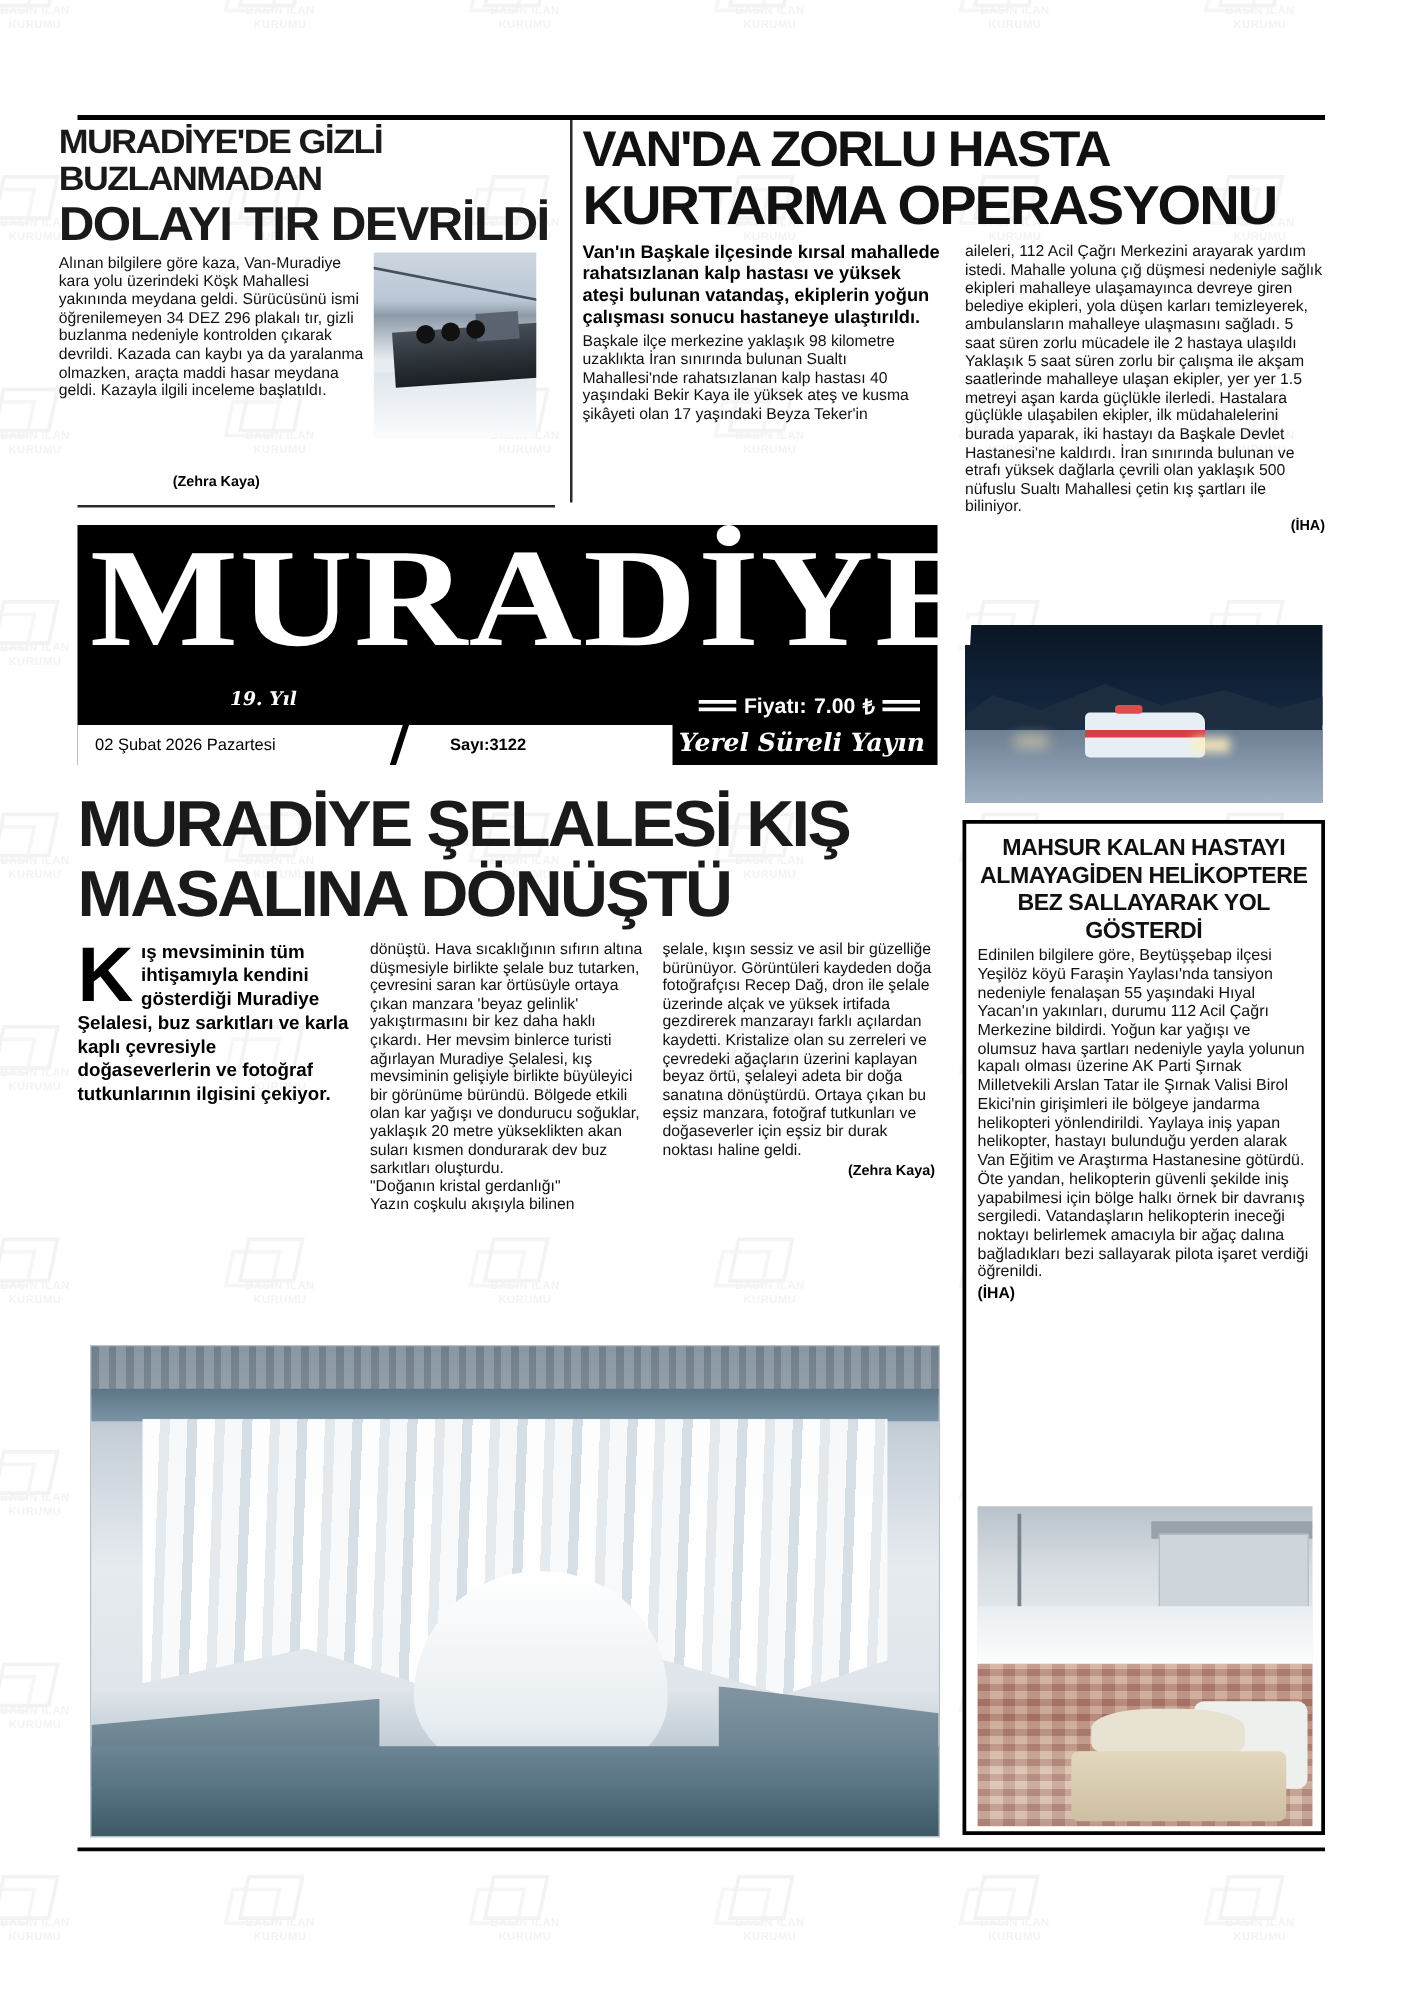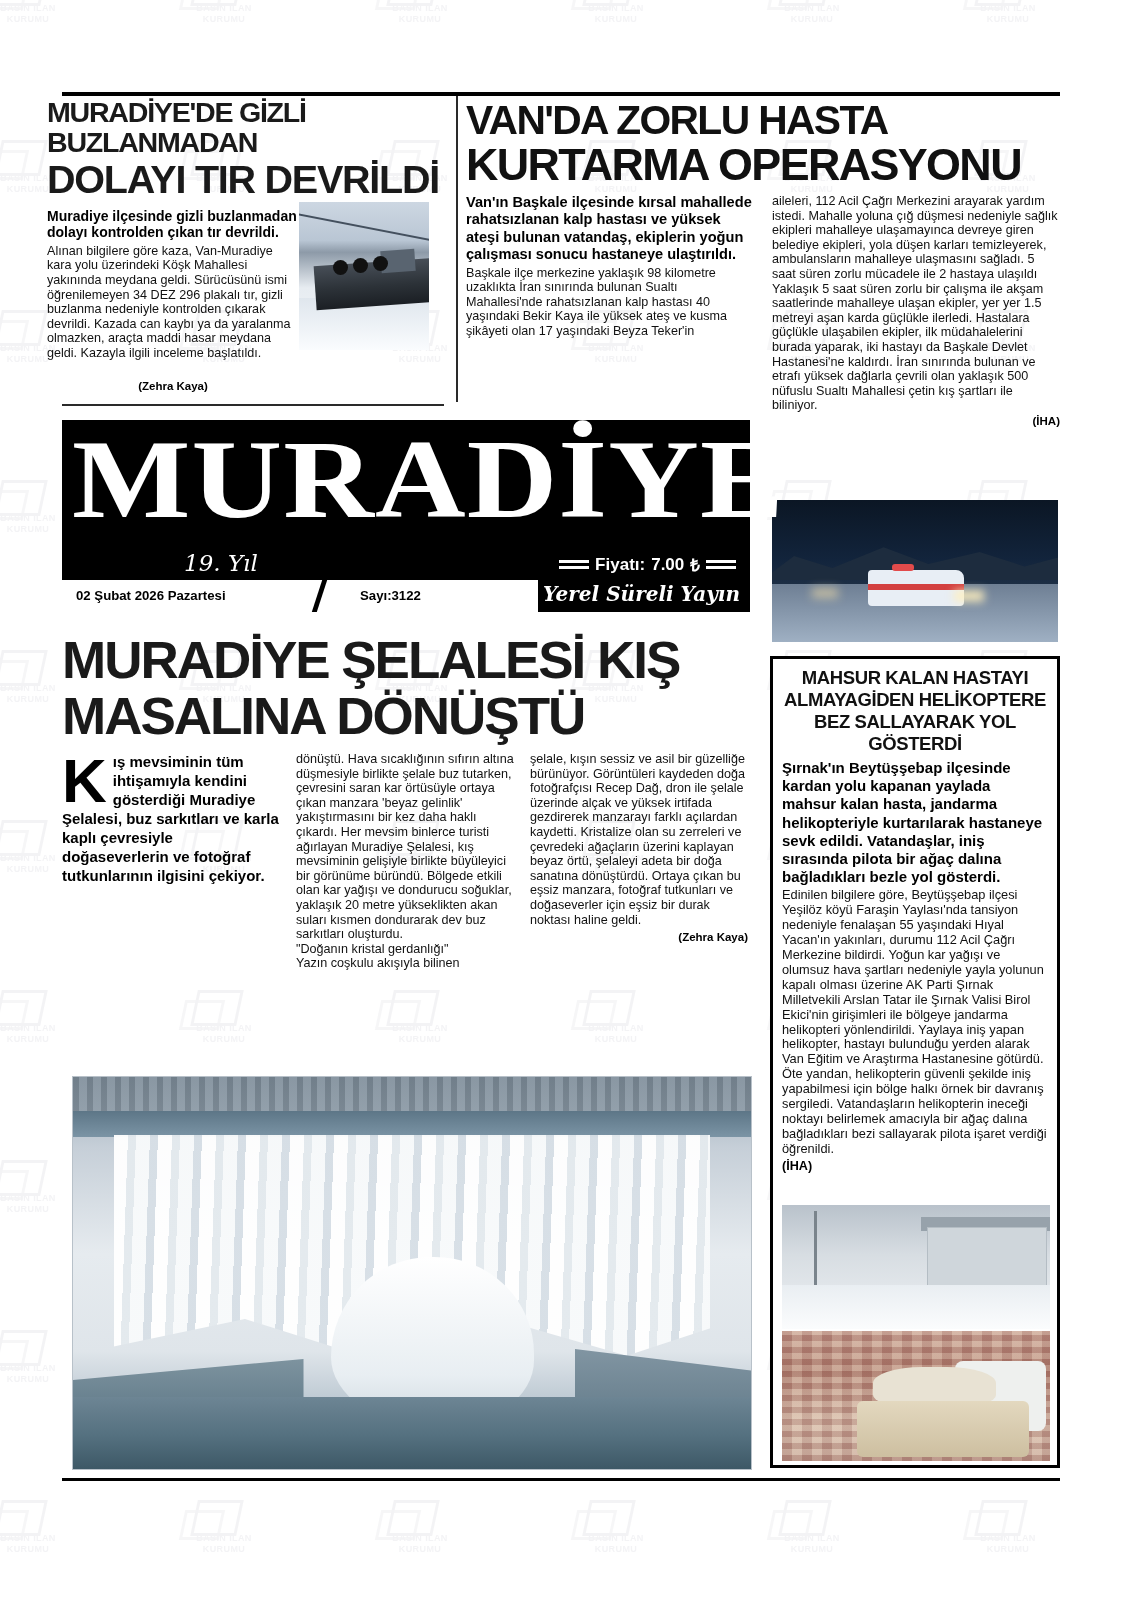--- a/index.html
+++ b/index.html
@@ -184,38 +184,38 @@
     font-family:"Liberation Serif", serif;
     font-weight:bold;
     font-size:112px;line-height:110px;
     letter-spacing:1px;
     transform:scaleX(1.12);transform-origin:left top;
   }
   #mast-year{
     position:absolute;left:122px;top:130px;
     color:#fff;
     font-family:"DejaVu Serif", serif;
-    font-style:italic;font-weight:normal;font-size:23px;
+    font-style:italic;font-weight:bold;font-size:15px;
   }
   #mast-price{
     position:absolute;right:14px;top:133px;
     color:#fff;font-weight:bold;font-size:17px;
     display:flex;align-items:center;gap:6px;justify-content:space-between;
   }
   #mast-price .dl{display:flex;flex-direction:column;gap:3px;}
   #mast-price .dl i{display:block;width:30px;height:3px;background:#fff;}
   #infobar{
     position:absolute;left:62px;top:580px;width:688px;height:32px;
     background:#000;
   }
   #infobar .white{
     position:absolute;left:0;top:0;height:32px;width:476px;background:#fff;
   }
   #info-date{
-    position:absolute;left:14px;top:8px;font-size:13.2px;font-weight:bold;color:#000;
+    position:absolute;left:14px;top:8px;font-size:13.2px;font-weight:normal;color:#000;
   }
   #info-slash{
     position:absolute;left:255px;top:0px;width:5px;height:32px;background:#000;
     transform:skewX(-18deg);
   }
   #info-issue{
     position:absolute;left:298px;top:8px;font-size:13.2px;font-weight:bold;color:#000;
   }
   #info-periodic{
     position:absolute;right:10px;top:2px;
@@ -741,21 +741,20 @@
     <div id="truck-photo">
       <div class="wire"></div>
       <div class="snowground"></div>
       <div class="truckbody"></div>
       <div class="cab"></div>
       <div class="wheel" style="left:34px;top:58px;"></div>
       <div class="wheel" style="left:54px;top:56px;"></div>
       <div class="wheel" style="left:74px;top:54px;"></div>
     </div>
 
-    <div id="truck-lead" class="lead-text">Muradiye ilçesinde gizli buzlanmadan dolayı kontrolden çıkan tır devrildi.</div>
     <div id="truck-body" class="body-text">Alınan bilgilere göre kaza, Van-Muradiye kara yolu üzerindeki Köşk Mahallesi yakınında meydana geldi. Sürücüsünü ismi öğrenilemeyen 34 DEZ 296 plakalı tır, gizli buzlanma nedeniyle kontrolden çıkarak devrildi. Kazada can kaybı ya da yaralanma olmazken, araçta maddi hasar meydana geldi. Kazayla ilgili inceleme başlatıldı.</div>
     <div id="truck-byline" class="byline">(Zehra Kaya)</div>
   </div>
 
   <div class="vline" style="left:456px;top:96px;height:306px;width:2px;"></div>
   <div class="hline" style="left:62px;top:404px;width:382px;height:2px;"></div>
 
   <div id="story-van">
     <div id="van-head">
       <span class="vl">VAN'DA ZORLU HASTA</span>
@@ -843,21 +842,20 @@
     <div class="waterR"></div>
     <div class="water"></div>
   </div>
 
   <div id="story-heli">
     <div id="heli-head">
       <div>MAHSUR KALAN HASTAYI</div>
       <div>ALMAYAGİDEN HELİKOPTERE</div>
       <div>BEZ SALLAYARAK YOL GÖSTERDİ</div>
     </div>
-    <div id="heli-lead">Şırnak'ın Beytüşşebap ilçesinde kardan yolu kapanan yaylada mahsur kalan hasta, jandarma helikopteriyle kurtarılarak hastaneye sevk edildi. Vatandaşlar, iniş sırasında pilota bir ağaç dalına bağladıkları bezle yol gösterdi.</div>
     <div id="heli-body" class="body-text" style="white-space:pre-line;font-size:12.8px;line-height:14.9px;">Edinilen bilgilere göre, Beytüşşebap ilçesi Yeşilöz köyü Faraşin Yaylası'nda tansiyon nedeniyle fenalaşan 55 yaşındaki Hıyal Yacan'ın yakınları, durumu 112 Acil Çağrı Merkezine bildirdi. Yoğun kar yağışı ve olumsuz hava şartları nedeniyle yayla yolunun kapalı olması üzerine AK Parti Şırnak Milletvekili Arslan Tatar ile Şırnak Valisi Birol Ekici'nin girişimleri ile bölgeye jandarma helikopteri yönlendirildi. Yaylaya iniş yapan helikopter, hastayı bulunduğu yerden alarak Van Eğitim ve Araştırma Hastanesine götürdü.
 Öte yandan, helikopterin güvenli şekilde iniş yapabilmesi için bölge halkı örnek bir davranış sergiledi. Vatandaşların helikopterin ineceği noktayı belirlemek amacıyla bir ağaç dalına bağladıkları bezi sallayarak pilota işaret verdiği öğrenildi.</div>
     <div id="heli-iha">(İHA)</div>
 
     <div id="heli-photo1">
       <div class="pole"></div>
       <div class="roof"></div>
       <div class="bldg"></div>
       <div class="snow"></div>
     </div>

